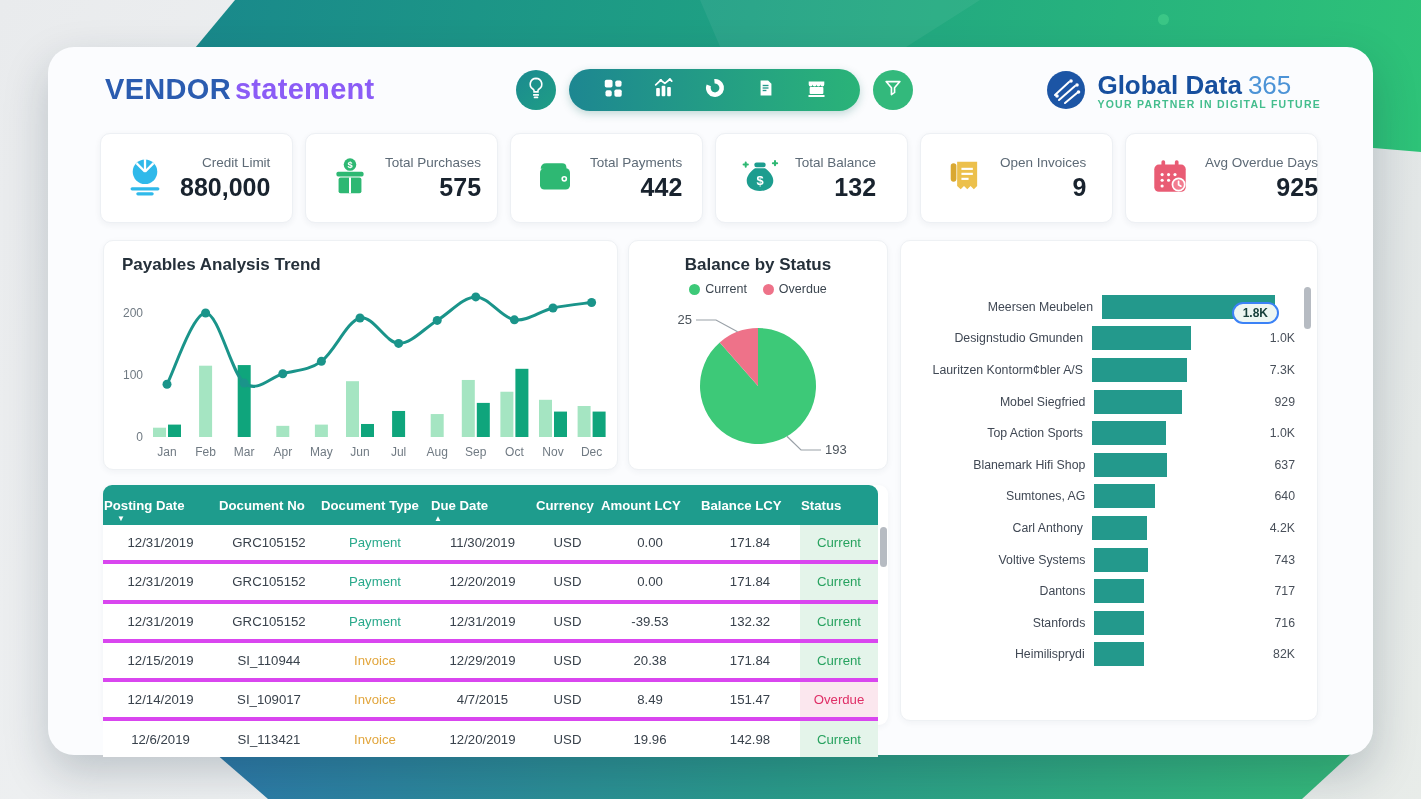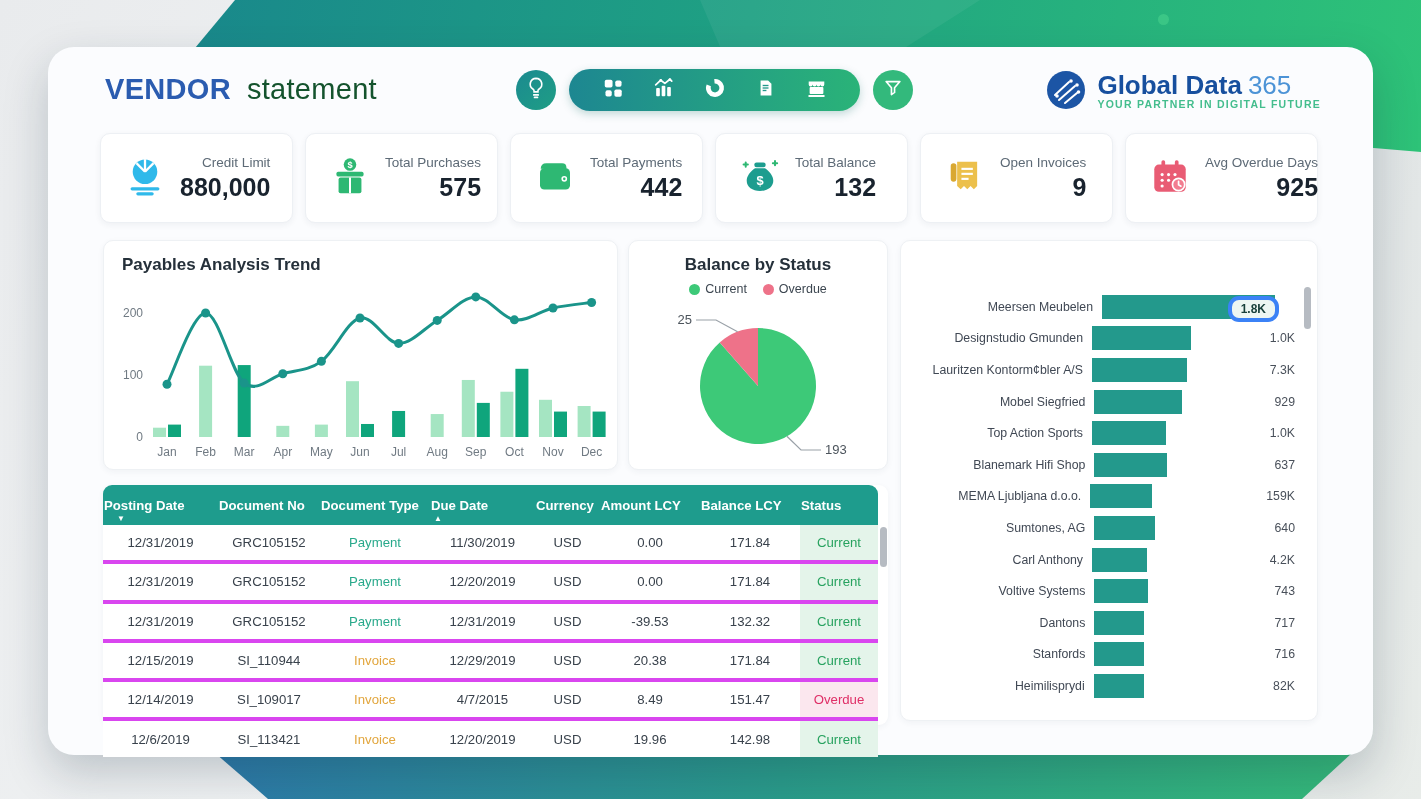--- a/index.html
+++ b/index.html
@@ -18,21 +18,21 @@
   .bg-dot{position:absolute;border-radius:50%;background:#45d08c;opacity:.65;}
   .bg-bottom{position:absolute;left:0;bottom:0;width:1421px;height:46px;
     background:linear-gradient(90deg,#2e6db4 0%,#2a9b8a 55%,#36bd78 100%);
     clip-path:polygon(215px 0,1352px 0,1302px 46px,268px 46px);}
   
   .card{position:absolute;left:48px;top:47px;width:1325px;height:708px;background:#fbfcfe;
     border-radius:26px;box-shadow:0 18px 45px rgba(20,40,60,.22);}
   
   .brand{position:absolute;left:57px;top:26px;font-size:29px;font-weight:800;letter-spacing:.3px;}
   .brand .b1{color:#2b5cb0;}
-  .brand .b2{color:#14532d;font-weight:400;margin-left:16px;}
+  .brand .b2{color:#8b5cf6;font-weight:700;margin-left:4px;}
   .toolbar{position:absolute;left:468px;top:22px;display:flex;align-items:center;gap:13px;}
   .tb-circle{width:40px;height:40px;border-radius:50%;display:flex;align-items:center;justify-content:center;cursor:pointer;}
   .tb-bulb{background:linear-gradient(135deg,#1b8a90,#1f9e85);}
   .tb-filter{background:#33b97c;}
   .tb-pill{height:42px;border-radius:21px;background:linear-gradient(90deg,#1d8791,#2ab378);
     display:flex;align-items:center;padding:0 18px;box-shadow:0 3px 8px rgba(20,110,100,.25);}
   .tb-item{width:51px;height:42px;display:flex;align-items:center;justify-content:center;cursor:pointer;}
   .logo{position:absolute;right:52px;top:22px;display:flex;align-items:center;gap:10px;}
   .logo-txt{display:flex;flex-direction:column;}
   .logo-name{font-size:26px;font-weight:800;color:#174f9e;line-height:22px;}
@@ -60,21 +60,21 @@
   .legend{display:flex;justify-content:center;gap:16px;margin-top:7px;}
   .leg-item{display:flex;align-items:center;gap:5px;font-size:12.5px;color:#3c4650;cursor:pointer;}
   .leg-dot{width:11px;height:11px;border-radius:50%;display:inline-block;}
   
   .v-rows{position:absolute;left:16px;right:22px;top:50px;}
   .v-row{display:flex;align-items:center;height:31.6px;}
   .v-label{width:176px;text-align:right;padding-right:9px;font-size:12.3px;color:#404854;white-space:nowrap;}
   .v-track{width:180px;position:relative;height:24px;}
   .v-bar{height:24px;background:#23998c;}
   .v-val{margin-left:8px;font-size:12.3px;color:#49505a;}
-  .v-badge{position:absolute;right:3px;top:1px;background:#edf6f2;border:4px solid #3b82f6;
+  .v-badge{position:absolute;right:3px;top:7px;background:#edf6f2;border:2px solid #3b82f6;
     border-radius:11px;padding:0 9px;font-size:12px;font-weight:700;color:#173f3a;line-height:18px;}
   .scroll-thumb{position:absolute;width:7px;height:42px;background:#b6bbc2;border-radius:4px;cursor:pointer;}
   
   .table-wrap{position:absolute;left:55px;top:438px;width:785px;height:240px;background:#fff;
     border-radius:9px;box-shadow:0 2px 6px rgba(30,50,70,.05);}
   table{width:775px;border-collapse:separate;border-spacing:0;table-layout:fixed;}
   thead th{background:#1e9c8d;color:#fff;font-size:13.2px;font-weight:700;height:38px;position:relative;text-align:left;}
   thead th:first-child{border-top-left-radius:9px;}
   thead th:last-child{border-top-right-radius:9px;}
   .arr{position:absolute;font-size:8px;color:#fff;bottom:2px;}
@@ -404,27 +404,20 @@
             <span class="v-bar" style="width:74px;background:#23998c;display:block;"></span>
           </span>
           <span class="v-val">1.0K</span>
         </div>
         <div class="v-row">
           <span class="v-label">Blanemark Hifi Shop</span>
           <span class="v-track">
             <span class="v-bar" style="width:73px;background:#23998c;display:block;"></span>
           </span>
           <span class="v-val">637</span>
-        </div>
-        <div class="v-row">
-          <span class="v-label">MEMA Ljubljana d.o.o.</span>
-          <span class="v-track">
-            <span class="v-bar" style="width:62px;background:#23998c;display:block;"></span>
-          </span>
-          <span class="v-val">159K</span>
         </div>
         <div class="v-row">
           <span class="v-label">Sumtones, AG</span>
           <span class="v-track">
             <span class="v-bar" style="width:61px;background:#23998c;display:block;"></span>
           </span>
           <span class="v-val">640</span>
         </div>
         <div class="v-row">
           <span class="v-label">Carl Anthony</span>

